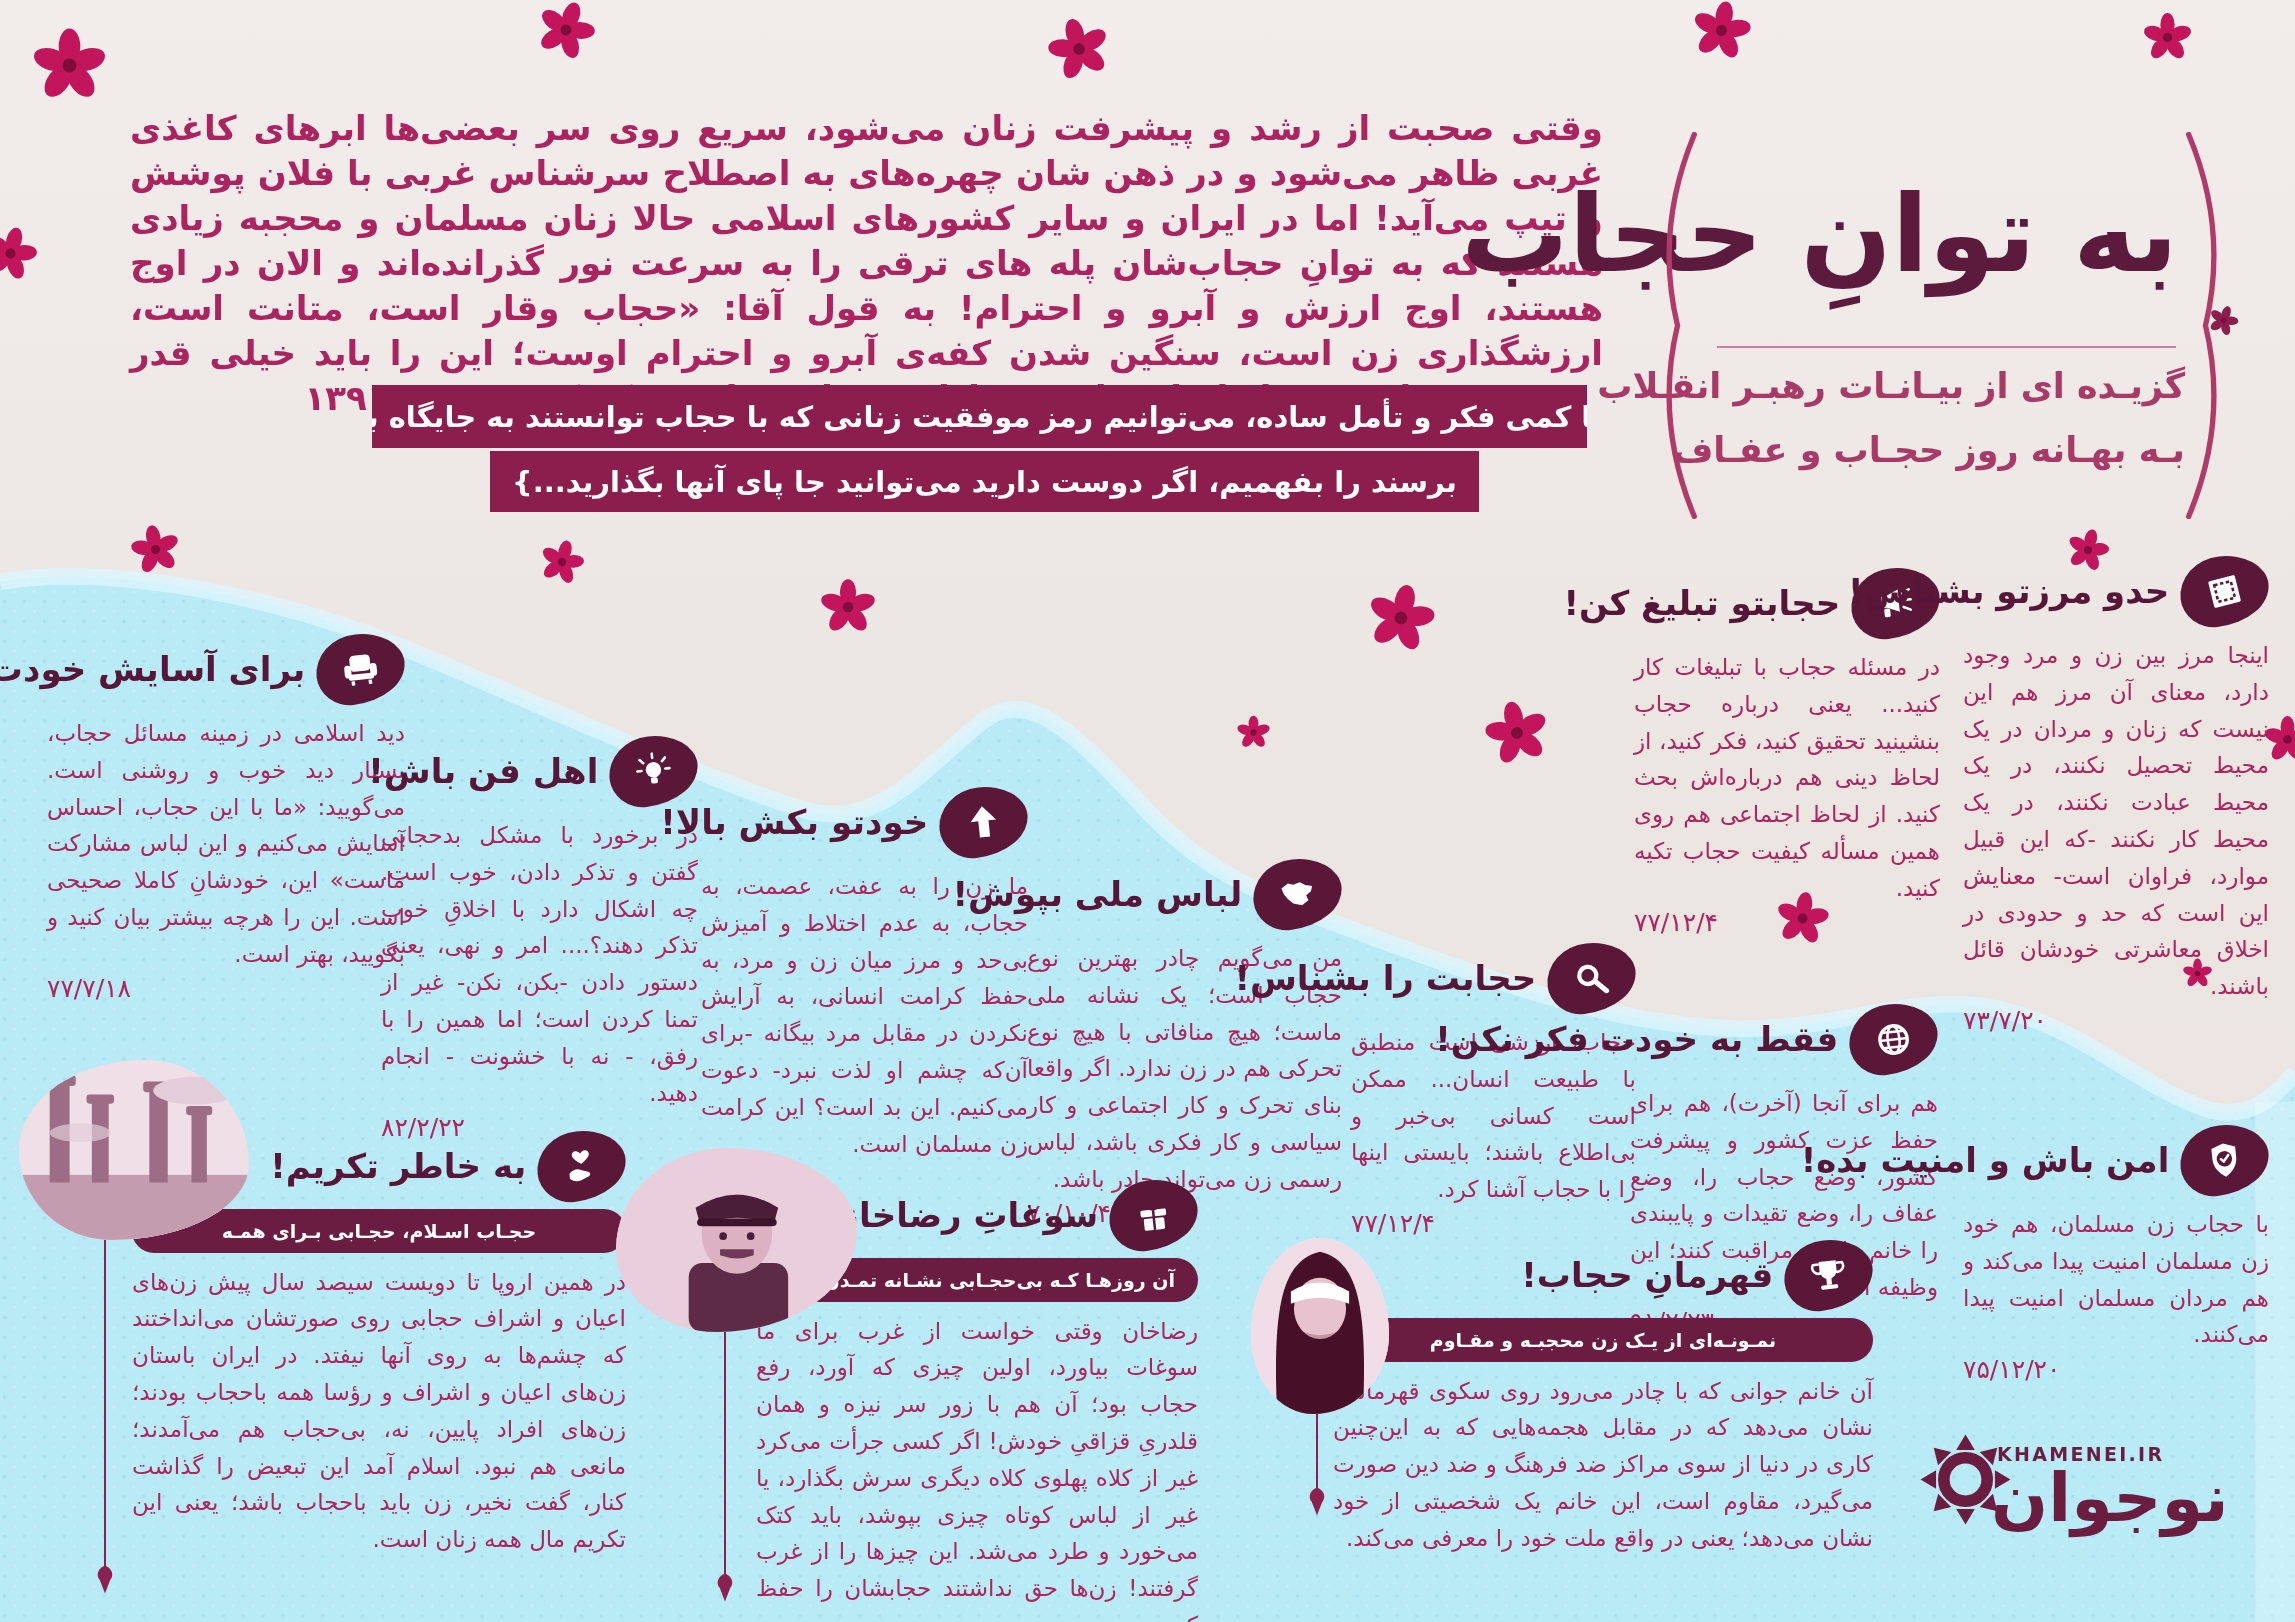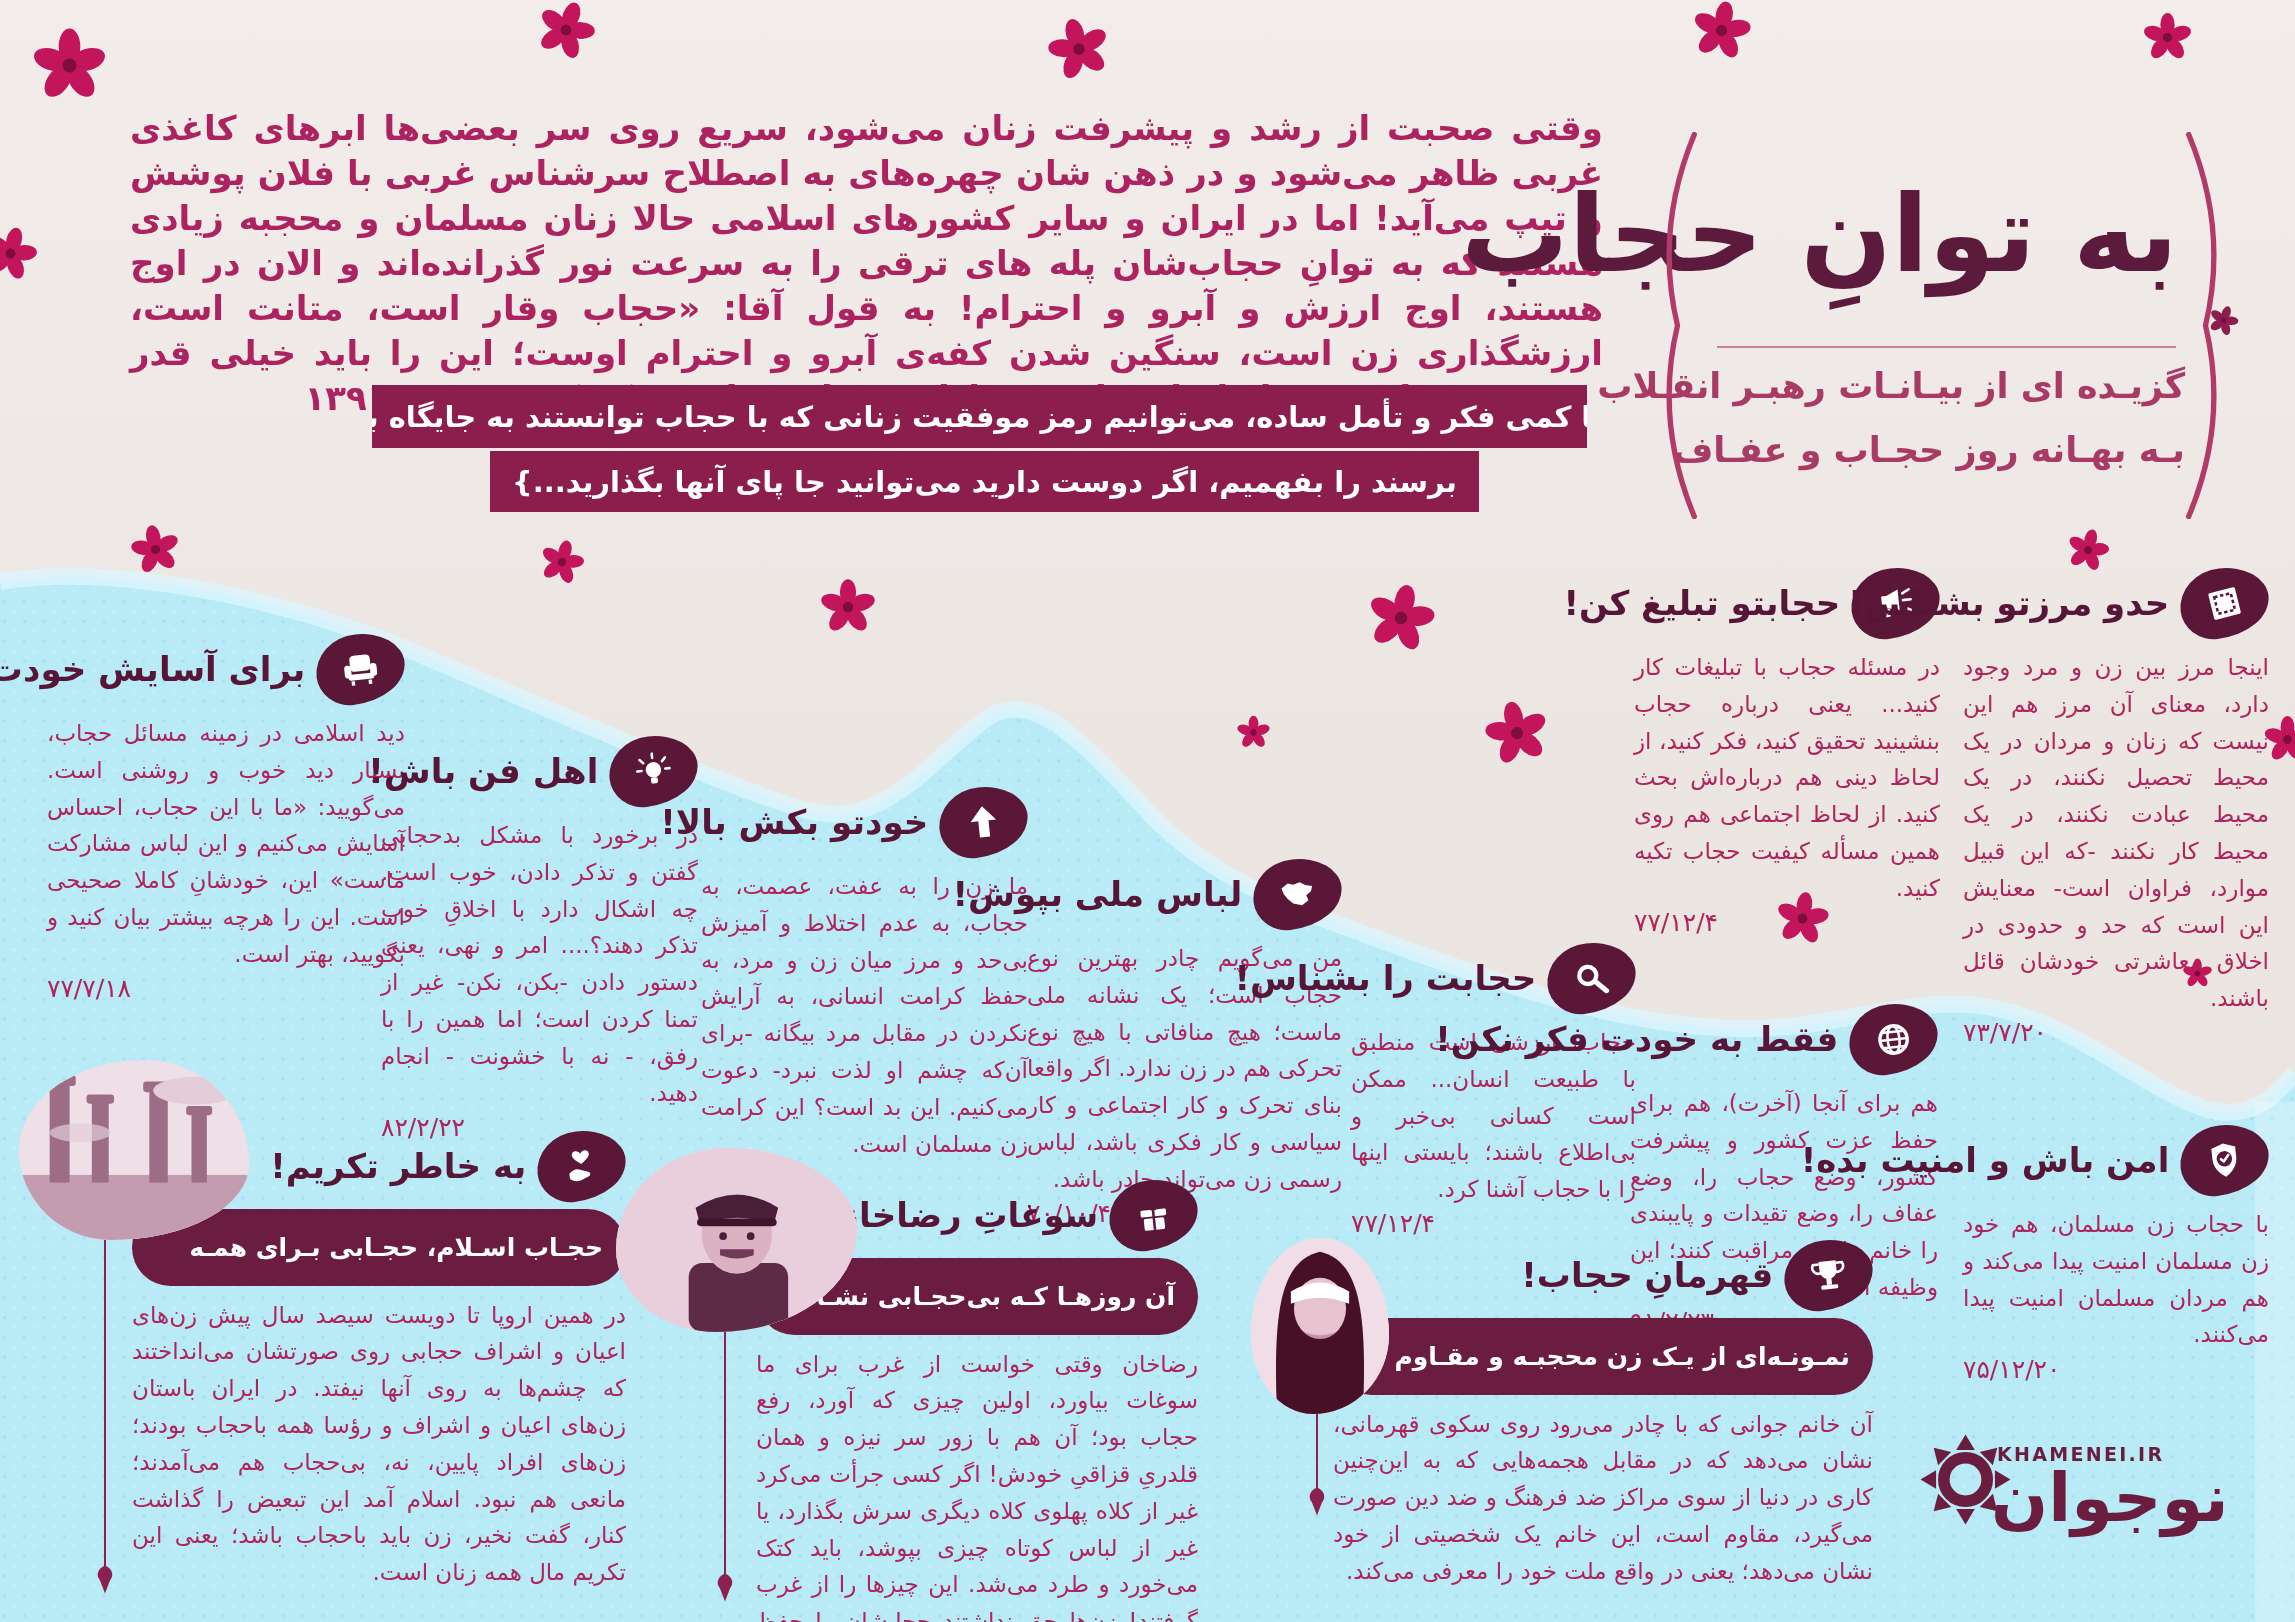--- a/index.html
+++ b/index.html
@@ -30,29 +30,29 @@
   
   .sec{position:absolute;z-index:2;}
   .sec-head{display:flex;align-items:center;gap:10.7px;}
   .blob{width:89px;height:70px;background:#5a1738;flex:0 0 auto;
     border-radius:48% 52% 62% 38% / 55% 46% 54% 45%;
     display:flex;align-items:center;justify-content:center;transform:rotate(-6deg);}
   .blob svg{width:41px;height:41px;}
   .sec-title{font-size:34px;font-weight:900;color:#571638;margin:0;white-space:nowrap;}
   .sec-body{font-size:23px;line-height:1.6;font-weight:400;color:#b0245e;text-align:justify;margin:11px 0 0;}
   .sec-date{font-size:25px;font-weight:400;color:#b0245e;text-align:left;margin-top:1.5px;}
-  .pill{background:#6a1c41;color:#fff;border-radius:46px;font-size:25px;font-weight:700;
-    padding:24px 23px;margin-top:7.7px;white-space:nowrap;overflow:hidden;}
+  .pill{background:#6a1c41;color:#fff;border-radius:46px;font-size:19px;font-weight:700;
+    text-align:center;padding:11px 23px;margin-top:7.7px;white-space:nowrap;overflow:hidden;}
   .s0{left:47px;top:634px;width:358px;}
   .s1{left:381px;top:736px;width:317px;}
   .s2{left:701px;top:787px;width:327px;}
   .s3{left:1027px;top:859px;width:315px;}
   .s4{left:1351px;top:943px;width:285px;}
   .s5{left:1634px;top:568px;width:306px;}
-  .s6{left:1963px;top:568px;width:306px;}
+  .s6{left:1963px;top:556px;width:306px;}
   .s7{left:1630px;top:1004px;width:308px;}
   .s8{left:1963px;top:1125px;width:306px;}
   .s9{left:132px;top:1131px;width:494px;}
   .s10{left:756px;top:1180px;width:442px;}
   .s11{left:1333px;top:1240px;width:540px;}
   
   .photo{position:absolute;z-index:3;overflow:hidden;}
   .ph-persepolis{left:19px;top:1060px;width:230px;height:180px;
     border-radius:55% 45% 60% 40% / 50% 58% 42% 50%;background:#eadbe2;}
   .ph-reza{left:616px;top:1148px;width:241px;height:184px;

